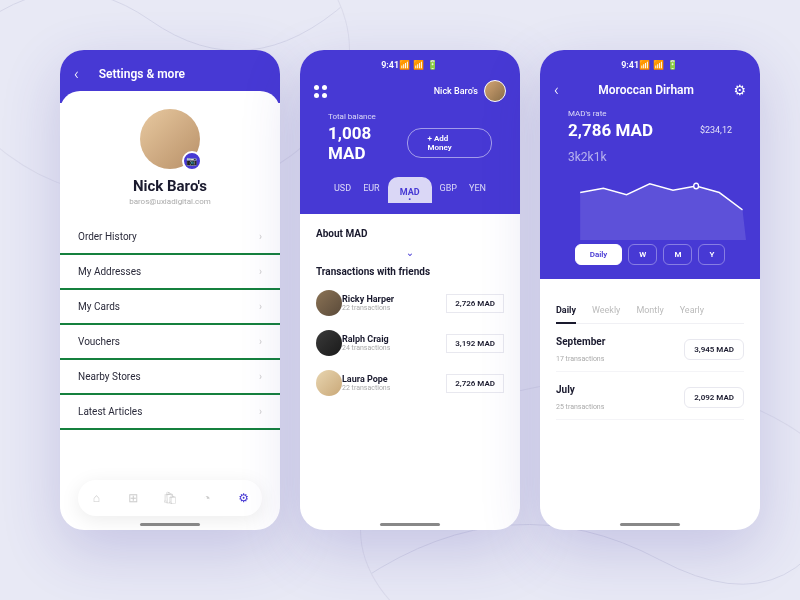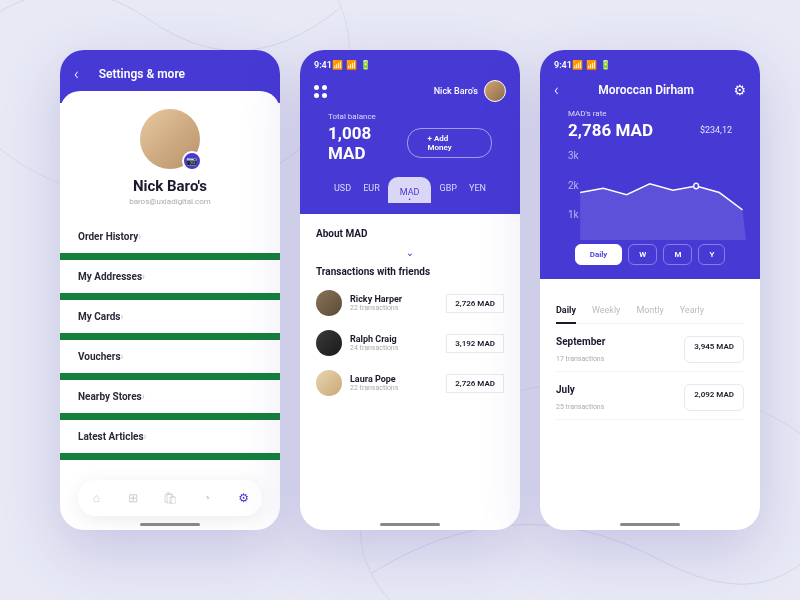--- a/index.html
+++ b/index.html
@@ -1,85 +1,85 @@
 <!DOCTYPE html>
 <html><head>
 <meta charset="utf-8">
 <style>
 *{margin:0;padding:0;box-sizing:border-box;font-family:-apple-system,BlinkMacSystemFont,'Segoe UI',Roboto,sans-serif}
 body{width:800px;height:600px;background:#e8e9f5;position:relative;overflow:hidden}
 .bg-line{position:absolute;border:1px solid rgba(200,200,220,.4);border-radius:50%;pointer-events:none}
 .wrap{display:flex;gap:20px;padding:50px 60px;height:100%;align-items:flex-start}
 .phone{width:220px;height:480px;background:#fff;border-radius:24px;box-shadow:0 20px 60px rgba(60,50,160,.2);overflow:hidden;position:relative;flex-shrink:0}
 .hdr-blue{background:#4739d4;color:#fff;padding:10px 14px 0}
-.status{display:flex;justify-content:flex-start;font-size:9px;font-weight:600;margin-bottom:6px}
+.status{display:flex;justify-content:center;font-size:9px;font-weight:600;margin-bottom:6px}
 .status-r{display:flex;gap:3px;align-items:center}
 .top-row{display:flex;align-items:center;justify-content:space-between;padding:4px 0 10px}
 .back{font-size:16px;font-weight:300}
 .title{font-size:12px;font-weight:600}
 .dots{display:grid;grid-template-columns:5px 5px;gap:3px}
 .dots span{width:5px;height:5px;background:#fff;border-radius:50%}
 .user-chip{display:flex;align-items:center;gap:6px;font-size:9px}
 .user-chip>span:first-child{font-weight:500}
 .av-sm{width:22px;height:22px;border-radius:50%;background:linear-gradient(135deg,#d4a574,#8b6f47);border:1.5px solid #fff}
 .gear{font-size:14px}
 
 
 .p1-hdr{background:#4739d4;color:#fff;padding:14px 14px 20px;display:flex;align-items:center}
 .p1-hdr .back{margin-right:20px}
 .p1-body{background:#fff;border-radius:20px 20px 0 0;margin-top:-12px;padding:18px 0 0;text-align:center}
 .av-lg{width:60px;height:60px;border-radius:50%;background:linear-gradient(135deg,#e8c9a0,#b89068);margin:0 auto;position:relative}
 .av-badge{position:absolute;bottom:-2px;right:-2px;width:20px;height:20px;background:#4739d4;border:2px solid #fff;border-radius:50%;display:flex;align-items:center;justify-content:center;color:#fff;font-size:9px}
 .name{font-size:15px;font-weight:700;color:#1a1a2e;margin-top:8px}
 .email{font-size:8px;color:#aaa;margin-top:2px}
 .list{margin-top:14px;text-align:left}
-.li{display:flex;align-items:center;padding:11px 18px;border-bottom:7px solid #15803d;font-size:10px;color:#2a2a3a;font-weight:700}
+.li{display:flex;justify-content:space-between;align-items:center;padding:11px 18px;border-bottom:2px solid #15803d;font-size:10px;color:#2a2a3a;font-weight:400}
 .chev{color:#ccc;font-size:10px}
 .nav{position:absolute;bottom:14px;left:18px;right:18px;height:36px;background:#fff;border-radius:20px;box-shadow:0 4px 20px rgba(0,0,0,.08);display:flex;justify-content:space-around;align-items:center}
 .nav-i{width:14px;height:14px;display:flex;align-items:center;justify-content:center;color:#ccc;font-size:12px}
 .nav-i.active{color:#4739d4}
 .home-ind{position:absolute;bottom:4px;left:50%;transform:translateX(-50%);width:60px;height:3px;background:#888;border-radius:2px}
 
 
 .p2-top{padding:0 14px 12px}
 .tb-lbl{font-size:8px;opacity:.8}
 .tb-row{display:flex;justify-content:space-between;align-items:center;margin-top:2px}
 .tb-val{font-size:17px;font-weight:700}
 .add-btn{border:1px solid rgba(255,255,255,.5);border-radius:14px;padding:5px 20px;font-size:8px;font-weight:600}
 .tabs{display:flex;justify-content:space-around;margin-top:14px;font-size:9px;opacity:.8;position:relative}
 .tab{padding:6px 4px;position:relative}
-.tab.active{background:#fff;color:#4739d4;border-radius:10px 10px 0 0;padding:10px 12px 6px;font-weight:400;opacity:1;margin-bottom:-1px}
+.tab.active{background:#fff;color:#4739d4;border-radius:10px 10px 0 0;padding:10px 12px 6px;font-weight:700;opacity:1;margin-bottom:-1px}
 .tab.active::after{content:'•';position:absolute;bottom:-1px;left:50%;transform:translateX(-50%);color:#4739d4;font-size:8px}
 .p2-body{background:#fff;border-radius:20px 0 0 0;padding:14px 16px}
 .sec-title{font-size:10px;font-weight:700;color:#1a1a2e;margin-bottom:6px}
 .desc{font-size:7.5px;color:#999;line-height:1.4}
 .expand{text-align:center;margin:8px 0;color:#4739d4;font-size:10px}
-.tx{display:flex;align-items:center;padding:7px 0;gap:8px}
+.tx{display:flex;align-items:center;padding:7px 0;gap:0}
 .av-xs{width:26px;height:26px;border-radius:50%;flex-shrink:0}
 .tx-info{flex:1}
 .tx-name{font-size:9px;font-weight:700;color:#1a1a2e}
 .tx-sub{font-size:7px;color:#aaa}
 .tx-amt{border:1px solid #e8e8ef;border-radius:0;padding:4px 8px;font-size:8px;font-weight:600;color:#1a1a2e}
 
 
 .p3-top{padding:0 14px 14px}
 .rate-lbl{font-size:8px;opacity:.8}
 .rate-row{display:flex;justify-content:space-between;align-items:center;margin-top:2px}
 .rate-val{font-size:17px;font-weight:700}
 .rate-usd{font-size:9px;opacity:.85}
 .chart{height:90px;margin:10px -14px 0;position:relative}
-.y-labels{position:absolute;left:14px;top:0;bottom:20px;display:flex;flex-direction:column;justify-content:space-between;font-size:10px;opacity:.6}
+.y-labels{position:absolute;left:14px;top:0;bottom:20px;display:flex;justify-content:space-between;font-size:12px;opacity:.6}
 .seg{display:flex;gap:6px;justify-content:center;margin-top:4px}
 .seg-btn{border:1px solid rgba(255,255,255,.35);border-radius:6px;padding:5px 10px;font-size:8px;font-weight:600;min-width:26px;text-align:center}
 .seg-btn.active{background:#fff;color:#4739d4;border-color:#fff;padding:5px 14px}
 .p3-body{background:#fff;border-radius:20px 20px 0 0;margin-top:12px;padding:14px 16px}
 .tabs2{display:flex;gap:16px;font-size:9px;color:#bbb;border-bottom:1px solid #f0f0f4;padding-bottom:8px}
 .tab2.active{color:#1a1a2e;font-weight:700;position:relative}
 .tab2.active::after{content:'';position:absolute;bottom:-9px;left:0;right:0;height:2px;background:#1a1a2e}
-.mrow{display:flex;justify-content:space-between;padding:12px 0 8px;border-bottom:1px solid #f4f4f7}
+.mrow{display:flex;justify-content:space-between;align-items:center;padding:12px 0 8px;border-bottom:1px solid #f4f4f7}
 .m-name{font-size:10px;font-weight:700;color:#1a1a2e}
 .m-sub{font-size:7px;color:#aaa;margin-top:8px}
 .m-amt{border:1px solid #e8e8ef;border-radius:6px;padding:5px 9px;font-size:8px;font-weight:600;color:#1a1a2e}
 </style>
 </head>
 <body>
 
 <svg class="bg-line" style="top:-100px;left:-50px;width:400px;height:300px" viewBox="0 0 400 300">
     <path d="M0,150 Q100,50 200,120 T400,100" fill="none" stroke="#d5d6e8" stroke-width="1"></path>
   </svg>

